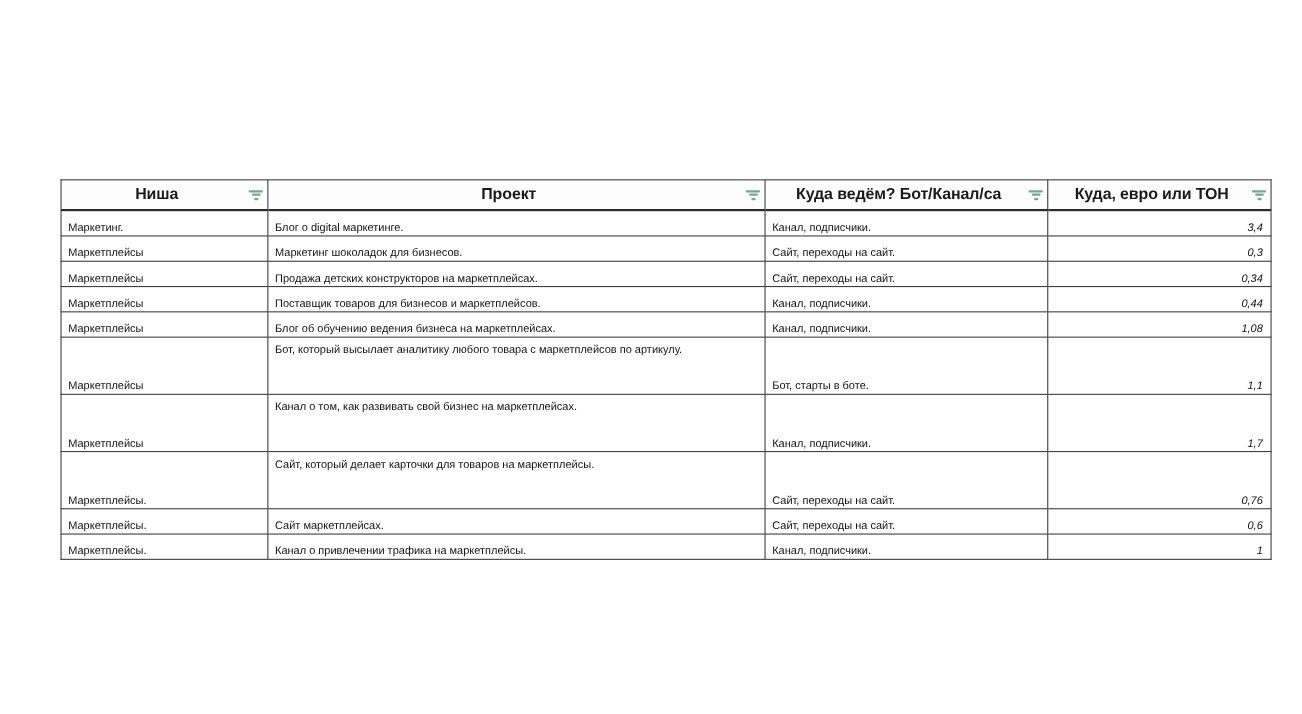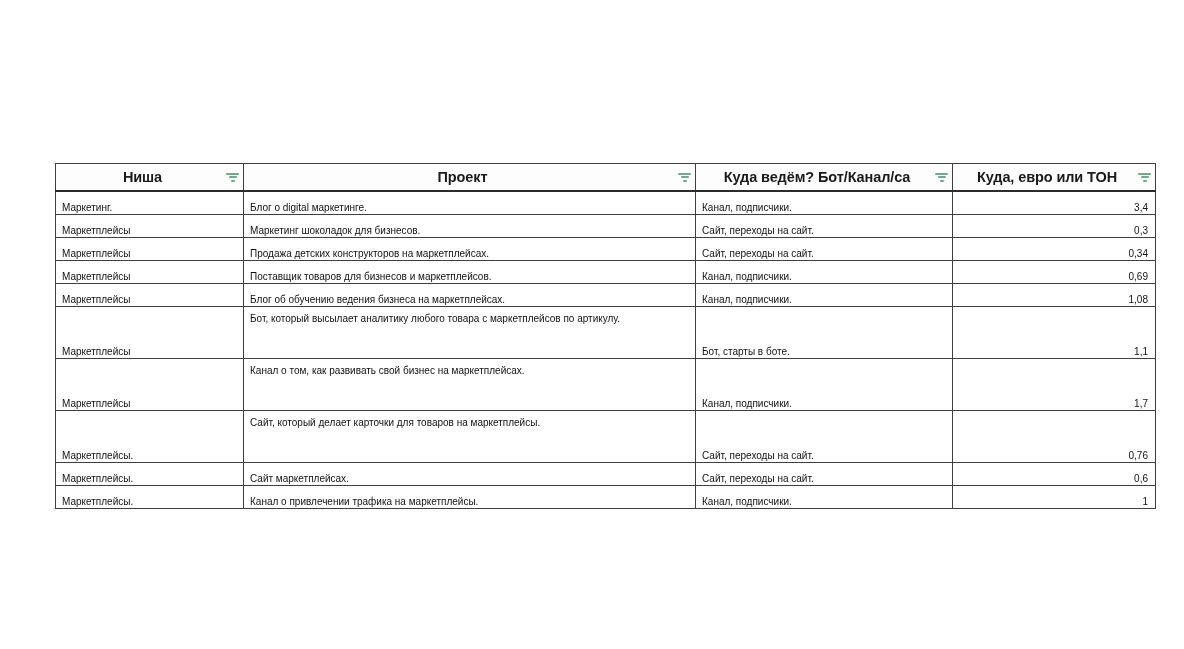--- a/index.html
+++ b/index.html
@@ -111,20 +111,21 @@
 
   tbody tr.r-double td.cell-project {
     vertical-align: top;
     white-space: normal;
     padding-top: 5px;
   }
 
   td.cell-price {
     text-align: right;
     padding-right: 7px;
+    font-style: italic;
   }
 </style>
 </head>
 <body>
 
 <div id="sheet-table-wrap">
   <table class="sheet">
     <colgroup>
       <col class="c-niche">
       <col class="c-project">
@@ -191,21 +192,21 @@
         <tr class="r-single">
           <td class="cell-niche">Маркетплейсы</td>
           <td class="cell-project">Продажа детских конструкторов на маркетплейсах.</td>
           <td class="cell-dest">Сайт, переходы на сайт.</td>
           <td class="cell-price">0,34</td>
         </tr>
         <tr class="r-single">
           <td class="cell-niche">Маркетплейсы</td>
           <td class="cell-project">Поставщик товаров для бизнесов и маркетплейсов.</td>
           <td class="cell-dest">Канал, подписчики.</td>
-          <td class="cell-price">0,69</td>
+          <td class="cell-price">0,44</td>
         </tr>
         <tr class="r-single">
           <td class="cell-niche">Маркетплейсы</td>
           <td class="cell-project">Блог об обучению ведения бизнеса на маркетплейсах.</td>
           <td class="cell-dest">Канал, подписчики.</td>
           <td class="cell-price">1,08</td>
         </tr>
         <tr class="r-double">
           <td class="cell-niche">Маркетплейсы</td>
           <td class="cell-project">Бот, который высылает аналитику любого товара с маркетплейсов по артикулу.</td>

